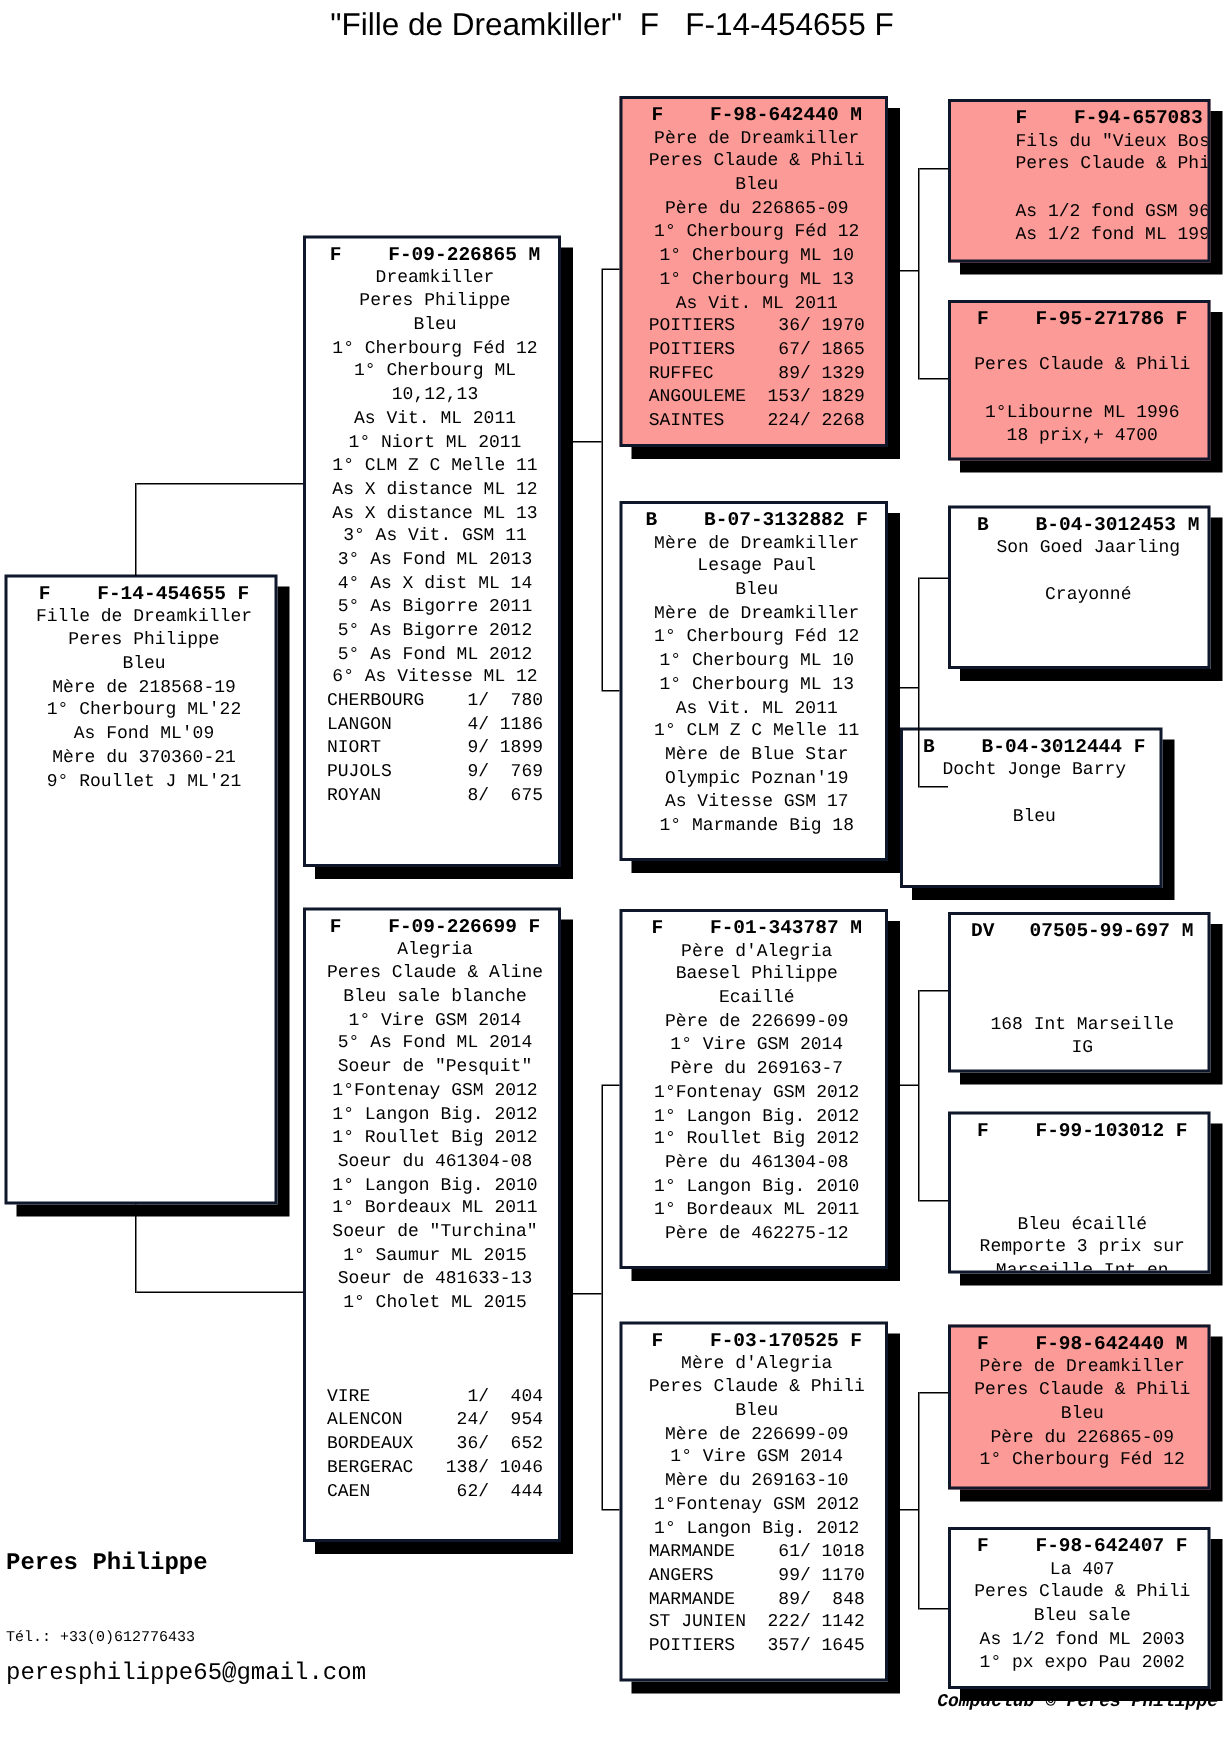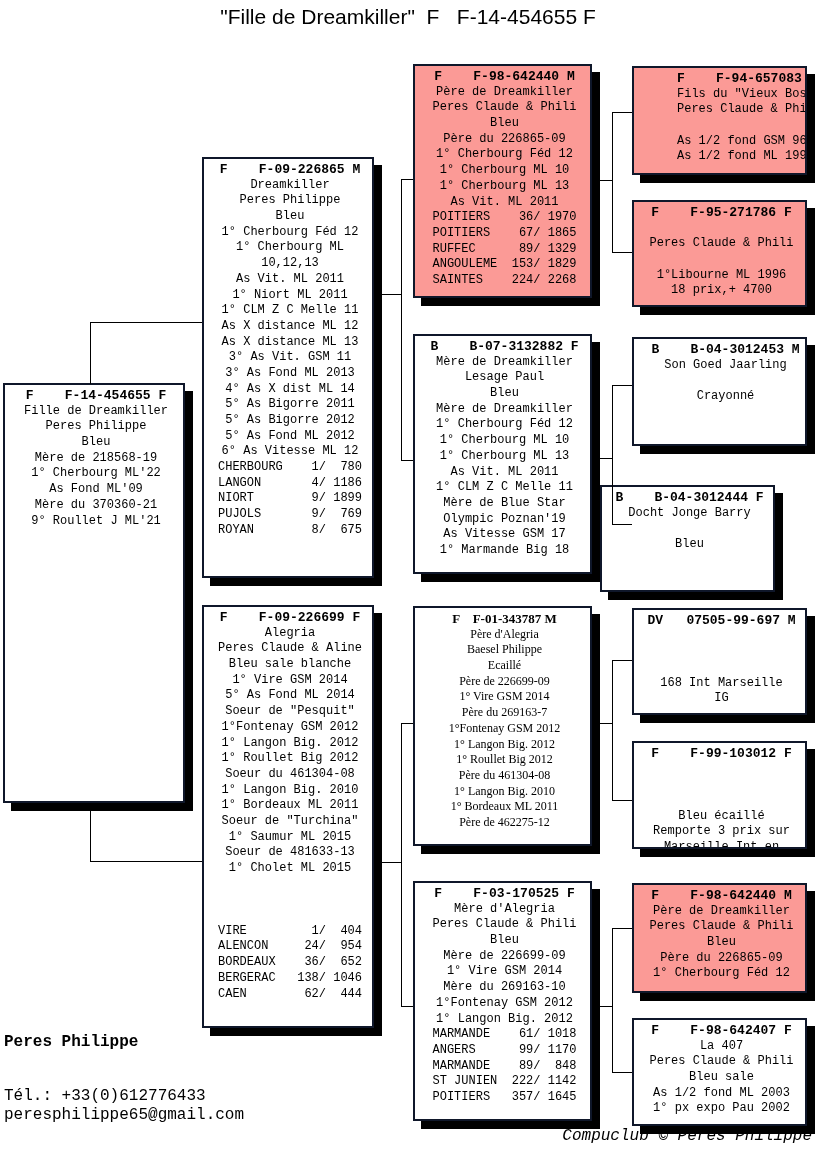--- a/index.html
+++ b/index.html
@@ -23,25 +23,26 @@
     white-space:pre;
   }
   .pbox .bl {
     font-size:12px; line-height:15.7px; height:15.7px; white-space:pre;
   }
   .cline { position:absolute; background:#000; }
   .breeder {
     position:absolute; left:4px; top:1033px; font-weight:bold; font-size:16px;
     white-space:pre;
   }
-  .phone { position:absolute; left:4px; top:1087px; font-size:16px; white-space:pre; }
+  .phone { position:absolute; left:4px; top:1087px; font-size:10px; white-space:pre; }
   .email { position:absolute; left:4px; top:1106px; font-size:16px; white-space:pre; }
   .credit {
-    position:absolute; right:4px; top:1127px; font-size:16px; font-style:italic;
+    position:absolute; right:4px; top:1127px; font-size:12px; font-style:italic;
     white-space:pre;
+    font-weight:bold;
   }
 </style>
 </head>
 <body>
 
 <div class="page">
   <div class="title">"Fille de Dreamkiller"  F   F-14-454655 F</div>
   <div id="tree">
       <div class="pbox" style="left: 3px; top: 383px; width: 182px; height: 420px;">
         <div class="hdr">F    F-14-454655 F</div>
@@ -132,21 +133,21 @@
         <div class="bl">1° Cherbourg Féd 12</div>
         <div class="bl">1° Cherbourg ML 10</div>
         <div class="bl">1° Cherbourg ML 13</div>
         <div class="bl">As Vit. ML 2011</div>
         <div class="bl">1° CLM Z C Melle 11</div>
         <div class="bl">Mère de Blue Star</div>
         <div class="bl">Olympic Poznan'19</div>
         <div class="bl">As Vitesse GSM 17</div>
         <div class="bl">1° Marmande Big 18</div>
       </div>
-      <div class="pbox" style="left: 413px; top: 606px; width: 179px; height: 240px; font-family: Liberation Serif, serif;">
+      <div class="pbox" style="left: 413px; top: 606px; width: 179px; height: 240px;">
         <div class="hdr">F    F-01-343787 M</div>
         <div class="bl">Père d'Alegria</div>
         <div class="bl">Baesel Philippe</div>
         <div class="bl">Ecaillé</div>
         <div class="bl">Père de 226699-09</div>
         <div class="bl">1° Vire GSM 2014</div>
         <div class="bl">Père du 269163-7</div>
         <div class="bl">1°Fontenay GSM 2012</div>
         <div class="bl">1° Langon Big. 2012</div>
         <div class="bl">1° Roullet Big 2012</div>

